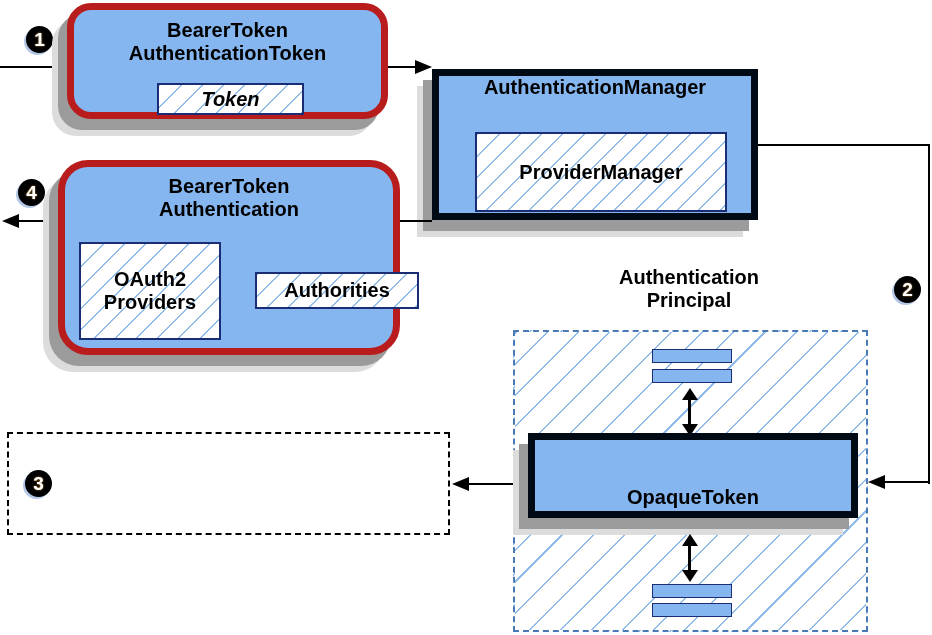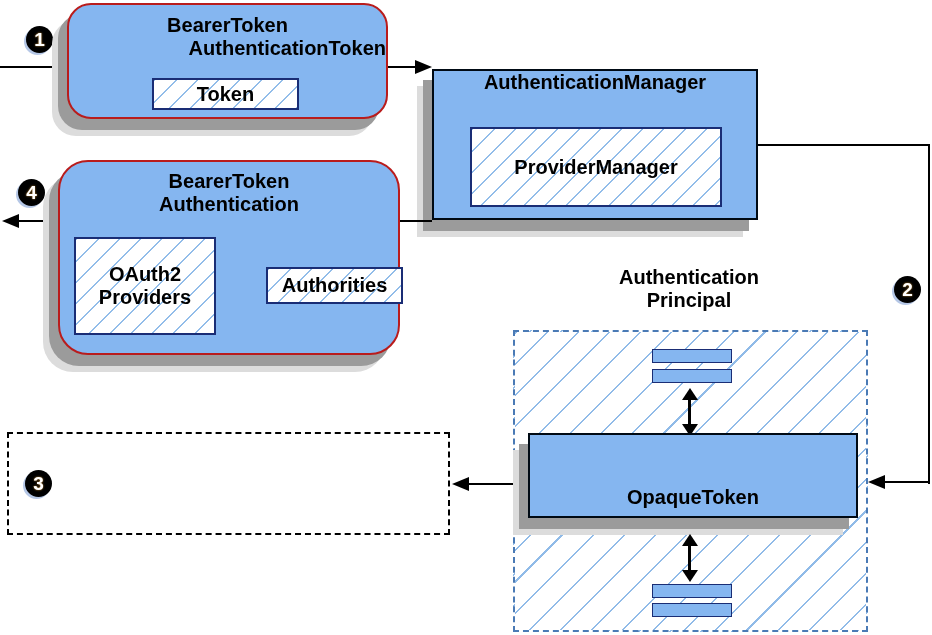--- a/index.html
+++ b/index.html
@@ -4,21 +4,21 @@
 <style>
   * { margin:0; padding:0; box-sizing:border-box; }
   html,body { background:#ffffff; }
   body { font-family:"Liberation Sans", sans-serif; }
   #canvas {
     position:relative; width:932px; height:635px; background:#ffffff;
     overflow:hidden; color:#000;
   }
   .abs { position:absolute; }
   .node {
-    position:absolute; background:#85b6f0; border:2px solid #b91c1c;
+    position:absolute; background:#85b6f0; border:7px solid #b91c1c;
   }
   .darkborder { border-color:#000a14; }
   .round { border-radius:24px; }
   .round-lg { border-radius:30px; }
   .shadowed { box-shadow:-9px 11px 0 0 #9b9b9b, -15px 17px 0 0 #dcdcdc; }
   .hatch {
     background-color:#ffffff;
     background-image:repeating-linear-gradient(135deg,
       rgba(140,185,232,0.95) 0px, rgba(140,185,232,0.95) 1.4px,
       transparent 1.4px, transparent 15px);
@@ -66,23 +66,23 @@
 <div id="canvas">
 
   <div class="badge" style="left:26px; top:26px;">
     <span>1</span>
   </div>
   <div class="hline" style="left:0; top:66px; width:67px;"></div>
 
   <div class="node round shadowed" style="left:67px; top:3px; width:321px; height:116px;">
     <div class="title" style="margin-top:9px;">
       <span style="display:block;">BearerToken</span>
-      <span style="display:block;text-align:right;">AuthenticationToken</span>
+      <span style="display:block;">AuthenticationToken</span>
     </div>
-    <div class="abs hatch center-flex" style="left:83px; top:73px; width:147px; height:32px; border:2px solid #1a2d75;">
+    <div class="abs hatch center-flex" style="left:83px; top:73px; width:147px; height:32px; border:2px solid #1a2d75;font-style:italic;">
       <span class="title">Token</span>
     </div>
   </div>
 
   <div class="hline" style="left:388px; top:66px; width:28px;"></div>
   <div class="tri tri-right" style="left:415px; top:60px;"></div>
 
   <div class="node darkborder shadowed" style="left:432px; top:69px; width:326px; height:151px;">
     <div class="title" style="">AuthenticationManager</div>
     <div class="abs hatch center-flex" style="left:36px; top:56px; width:252px; height:80px; border:2px solid #1a2d75;">
@@ -145,18 +145,18 @@
     <div class="title" style="margin-top:8px;">
       <span style="display:block;">BearerToken</span>
       <span style="display:block;">Authentication</span>
     </div>
     <div class="abs hatch center-flex" style="left:14px; top:75px; width:142px; height:98px; border:2px solid #1a2d75;">
       <div class="title">
         <span style="display:block;">OAuth2</span>
         <span style="display:block;">Providers</span>
       </div>
     </div>
-    <div class="abs hatch center-flex" style="left:206px; top:105px; width:137px; height:37px; border:2px solid #1a2d75;">
+    <div class="abs hatch center-flex" style="left:190px; top:105px; width:164px; height:37px; border:2px solid #1a2d75;">
       <span class="title">Authorities</span>
     </div>
   </div>
 
 </div>
 
 </body></html>

